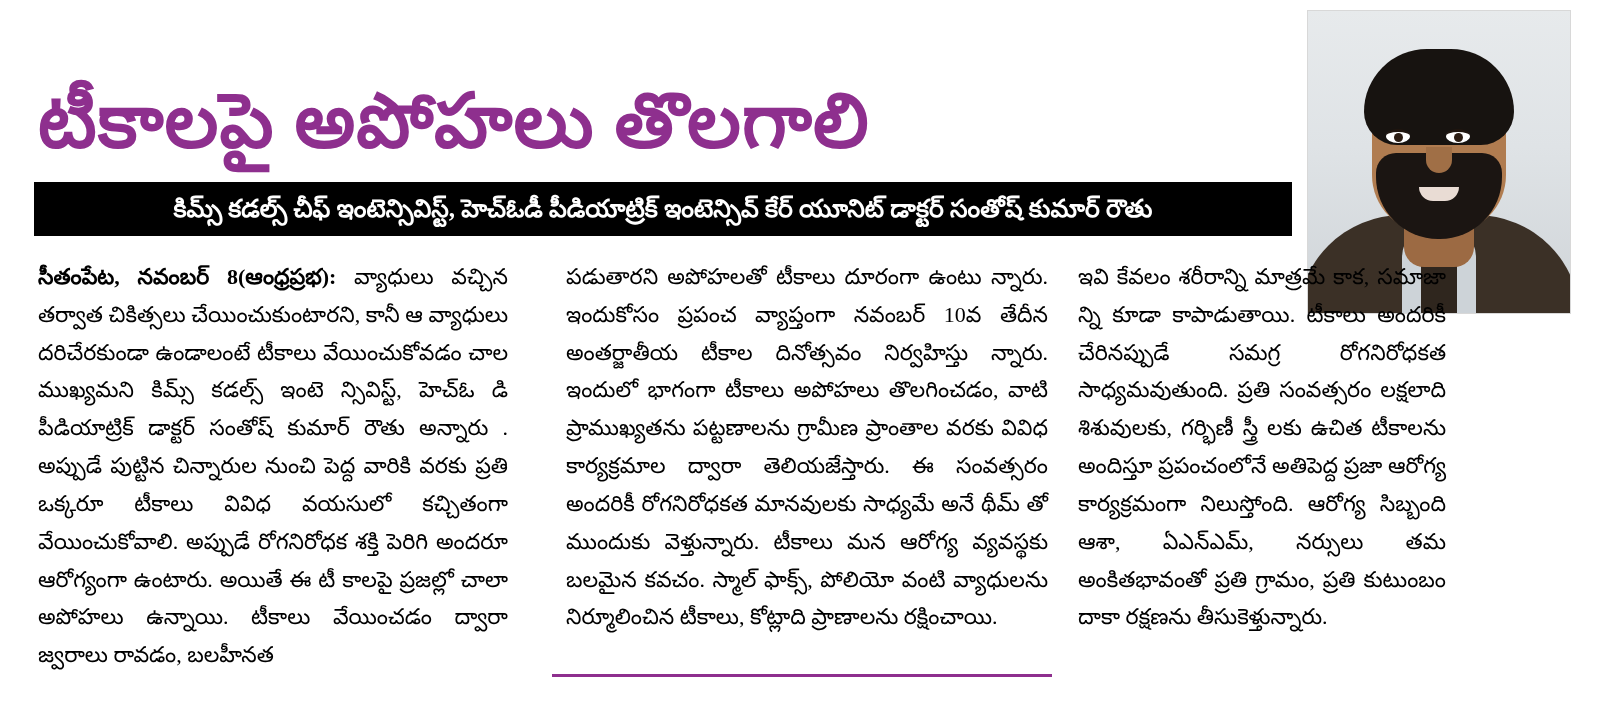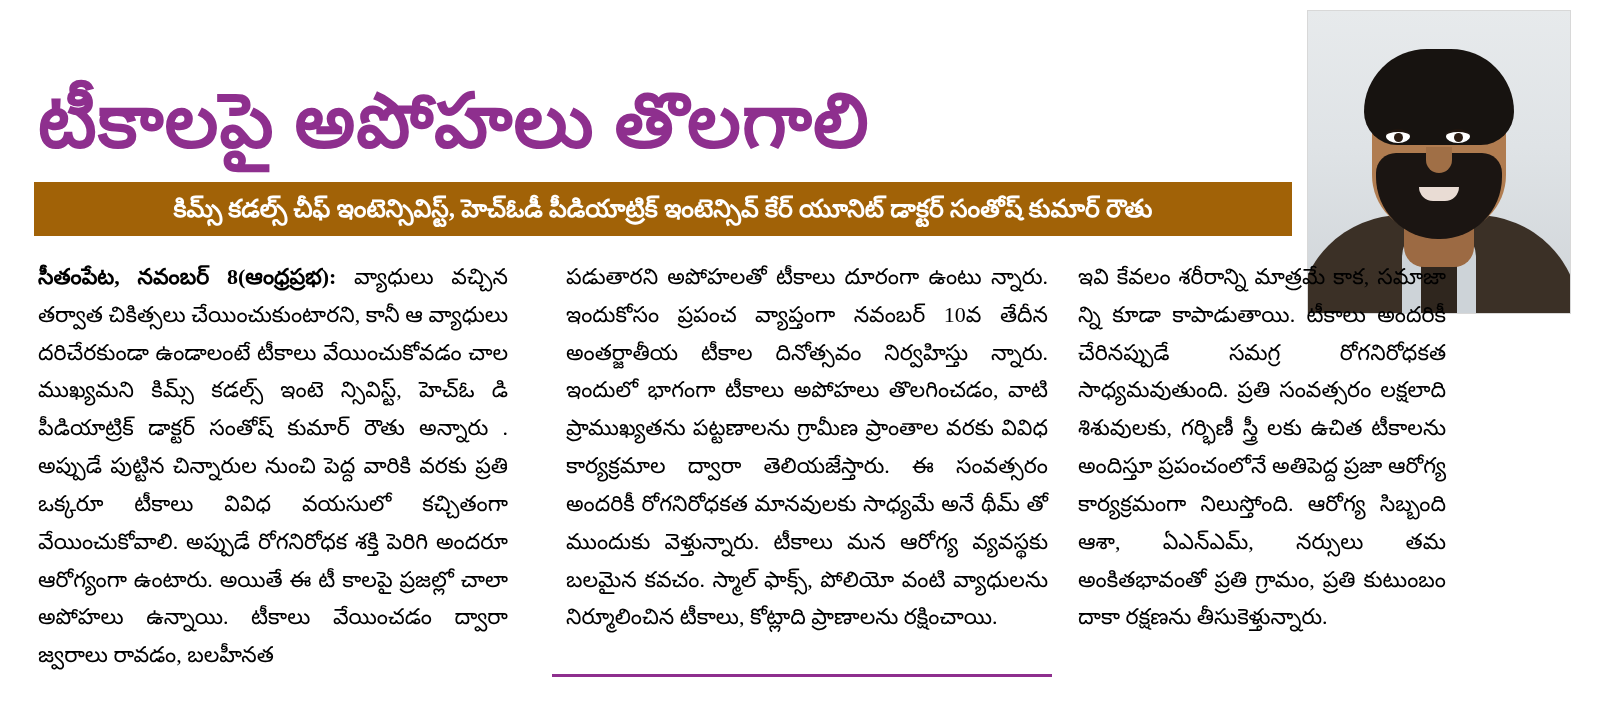--- a/index.html
+++ b/index.html
@@ -38,21 +38,21 @@
     white-space: nowrap;
   }
 
   
   .subhead-bar {
     position: absolute;
     left: 34px;
     top: 182px;
     width: 1258px;
     height: 54px;
-    background: #a16207;
+    background: #000000;
     display: flex;
     align-items: center;
     justify-content: center;
     box-sizing: border-box;
     padding: 0 10px;
   }
   .subhead-bar .subhead-text {
     color: #ffffff;
     font-family: "Liberation Serif", "DejaVu Serif", serif;
     font-size: 25px;

